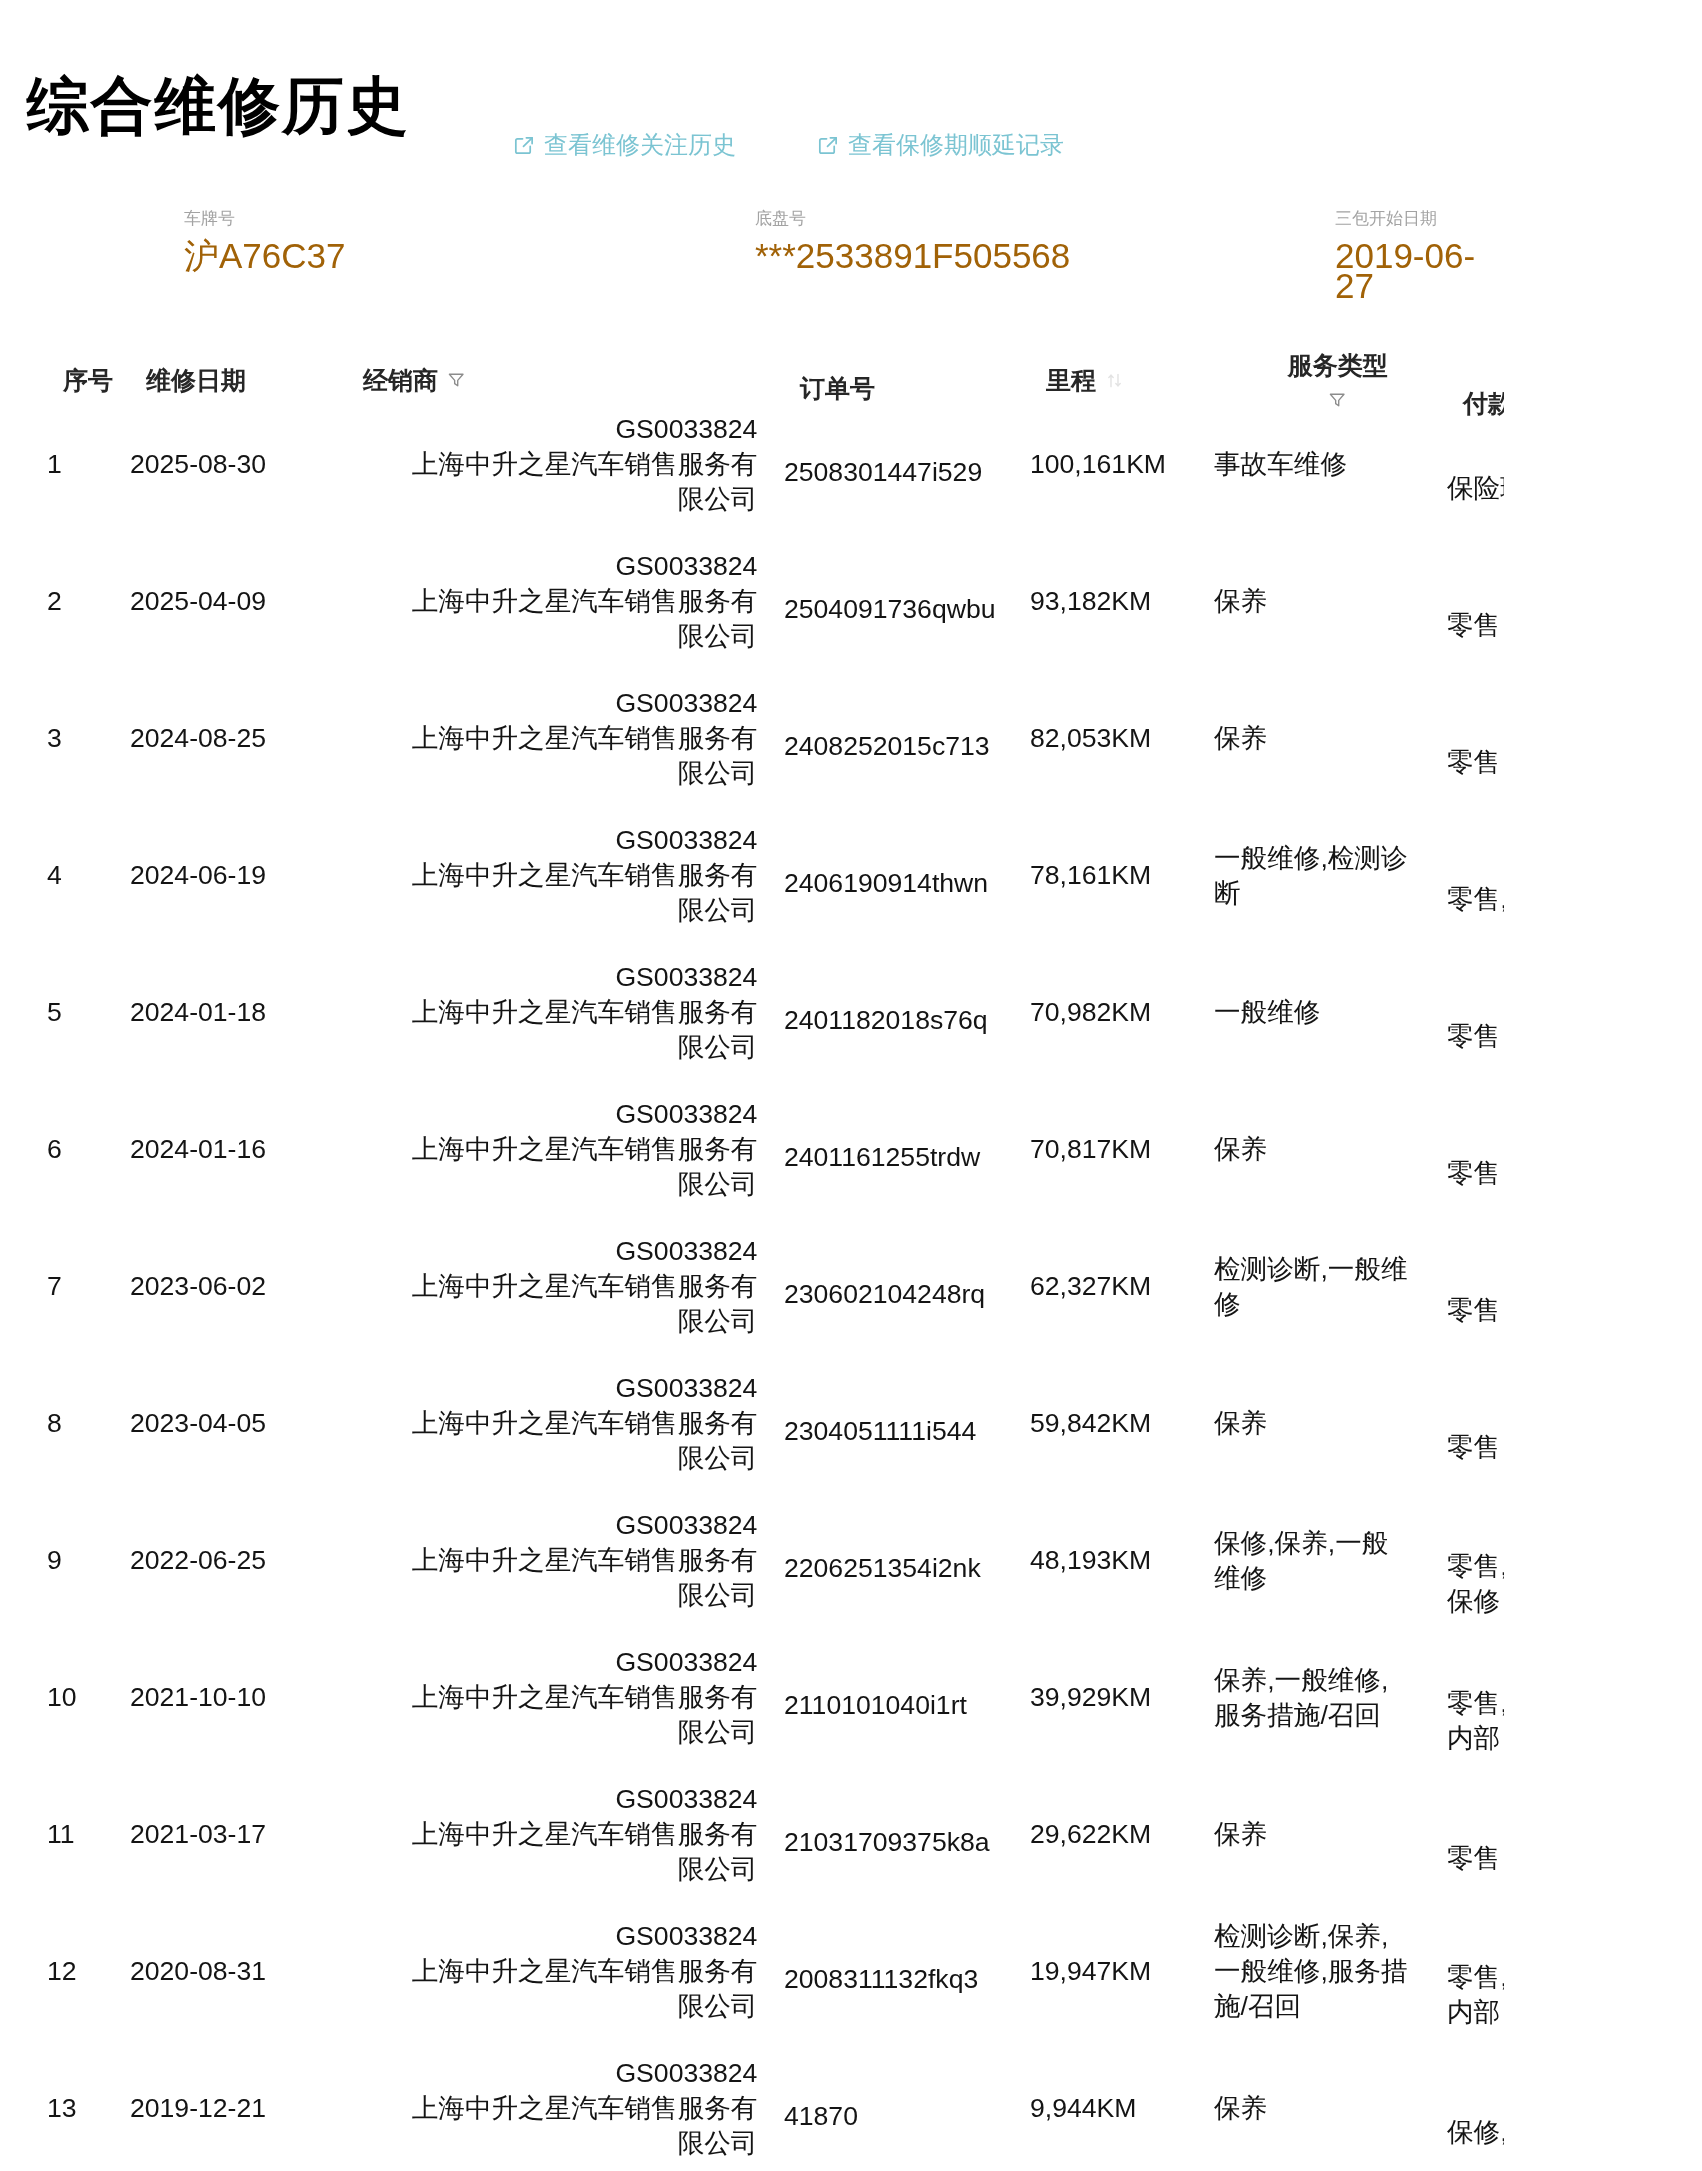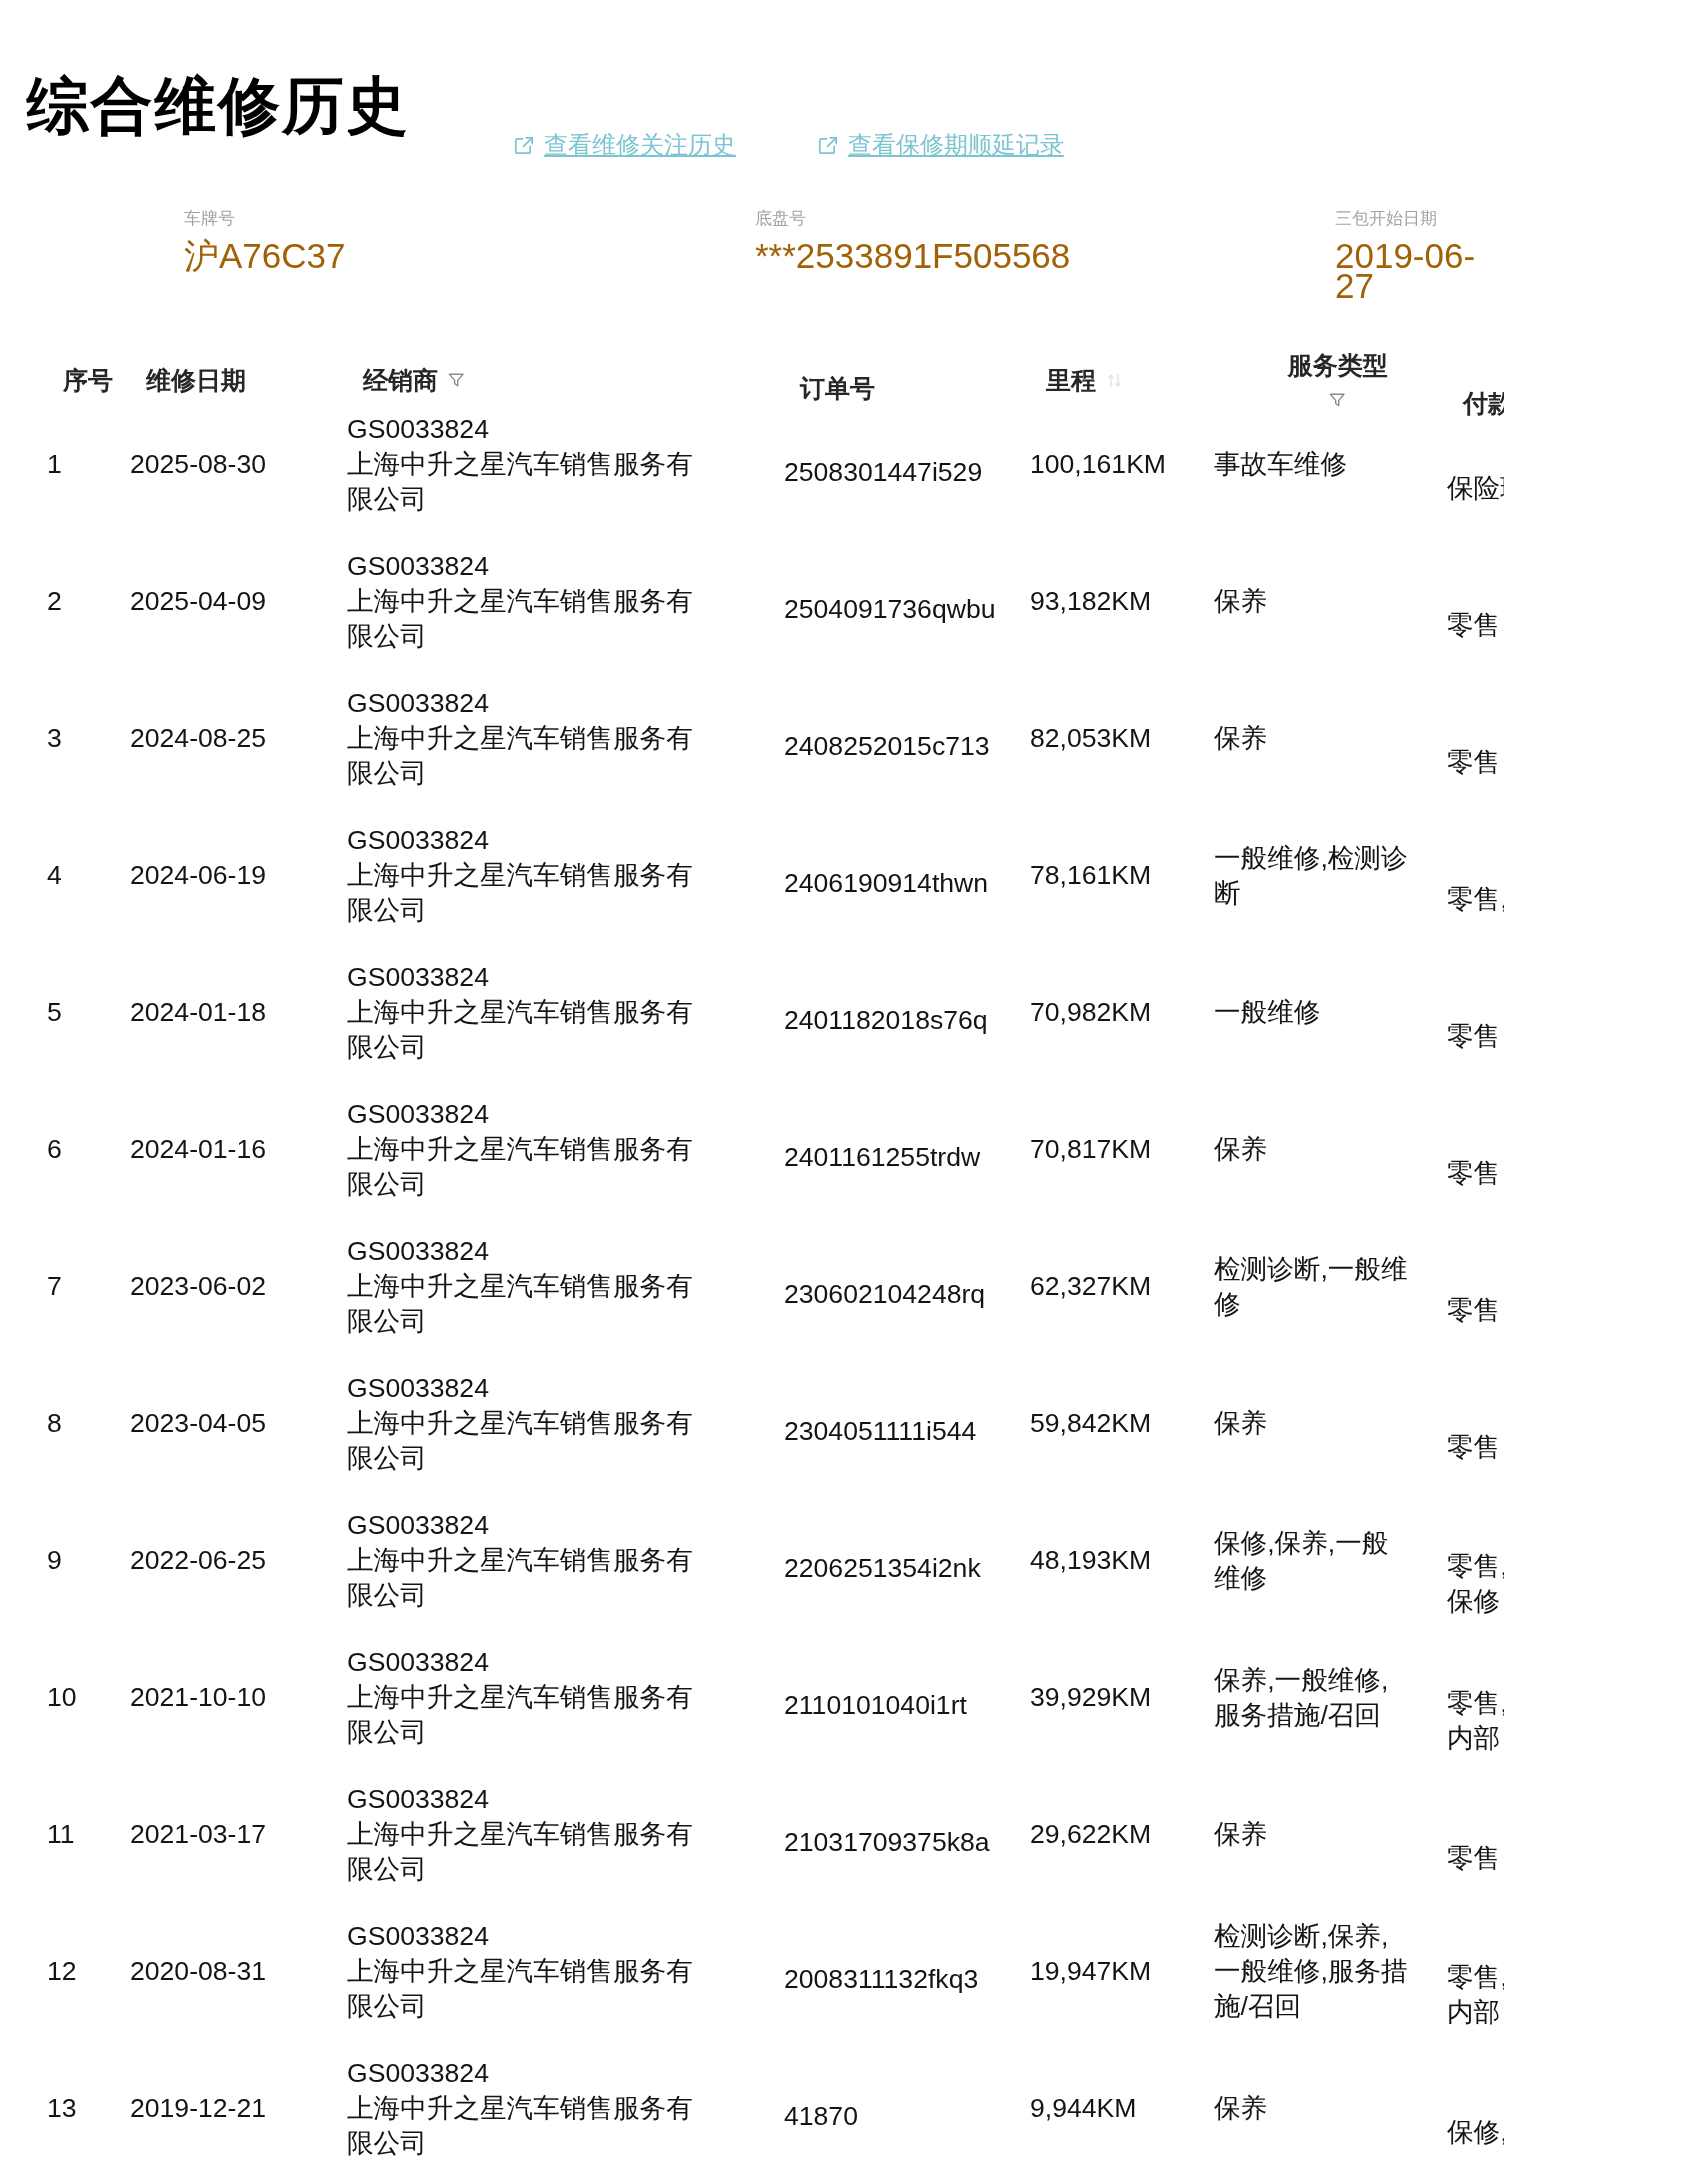--- a/index.html
+++ b/index.html
@@ -2,39 +2,39 @@
 <html style="font-size:14px"><head>
 <meta charset="utf-8">
 <style>
   html,body{margin:0;padding:0;background:#fff;}
   body{font-family:"Liberation Sans","DejaVu Sans",sans-serif;color:#141414;}
   .page{position:relative;width:1504px;height:2171px;background:#fff;overflow:hidden;}
 
   
   .title{position:absolute;left:26.6px;top:64px;font-size:62px;font-weight:600;color:#000;letter-spacing:1.8px;}
   .top-link{position:absolute;top:129px;display:flex;align-items:center;gap:8.9px;
-            font-size:24px;color:#7bc4d2;cursor:pointer;white-space:nowrap;text-decoration:underline;}
+            font-size:24px;color:#7bc4d2;cursor:pointer;white-space:nowrap;}
   .top-link svg{display:block;}
   .link-1{left:512px;}
   .link-2{left:816px;}
   .close-btn{position:absolute;left:1607px;top:133px;width:50px;height:50px;cursor:pointer;}
 
   
   .info-field{position:absolute;top:206px;}
   .info-label{font-size:17px;color:#a3a3a3;line-height:26.6px;}
   .info-value{font-size:35px;color:#a16207;line-height:30px;margin-top:8.9px;}
   .if-1{left:184px;}
   .if-2{left:755px;}
   .if-3{left:1335px;}
 
   
   .cell{box-sizing:border-box;flex:0 0 auto;}
   .c-idx{width:130px;padding-left:47px;}
   .c-date{width:217px;}
-  .c-dealer{width:437px;padding-right:26.6px;white-space:pre-line;}
+  .c-dealer{width:437px;padding-right:26.6px;white-space:pre-line;text-align:right;}
   .c-order{width:246px;margin-top:16px;}
   .c-mileage{width:184px;}
   .c-service{width:233px;padding-right:17.7px;white-space:pre-line;flex-direction:column;}
   .c-payment{width:168px;white-space:pre-line;margin-top:47px;}
   .c-expand{width:83px;display:flex;justify-content:center;align-items:center;}
 
   .thead{position:absolute;left:16px;top:340px;width:1702px;display:flex;align-items:center;
          font-size:25px;font-weight:600;color:#262626;}
   .thead .cell{display:flex;align-items:center;gap:8px;white-space:nowrap;}
   .thead svg{display:block;flex:0 0 auto;}

